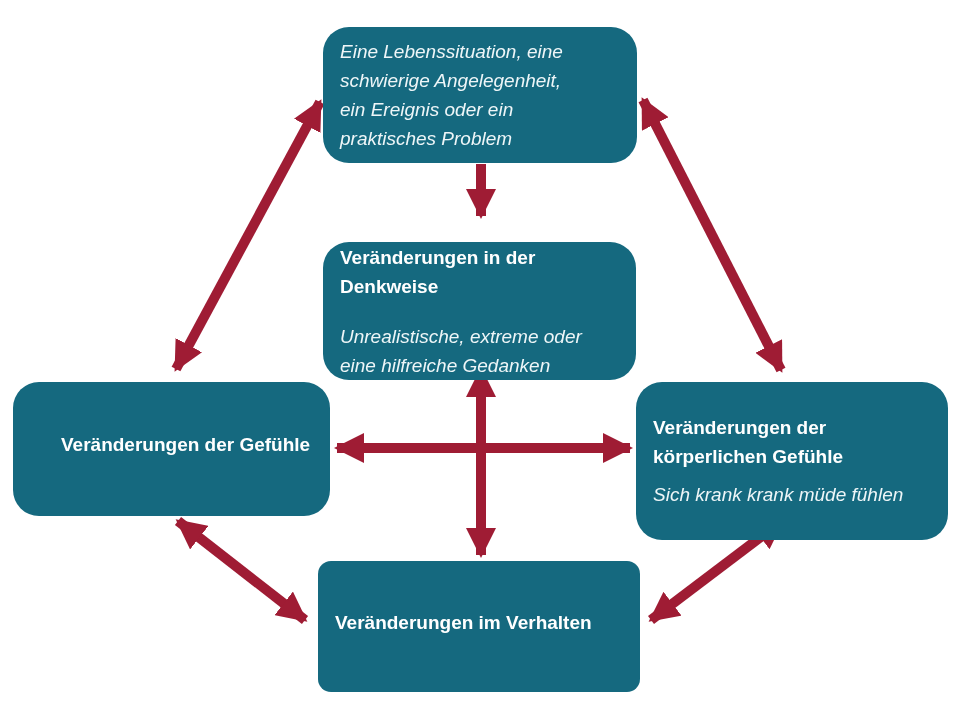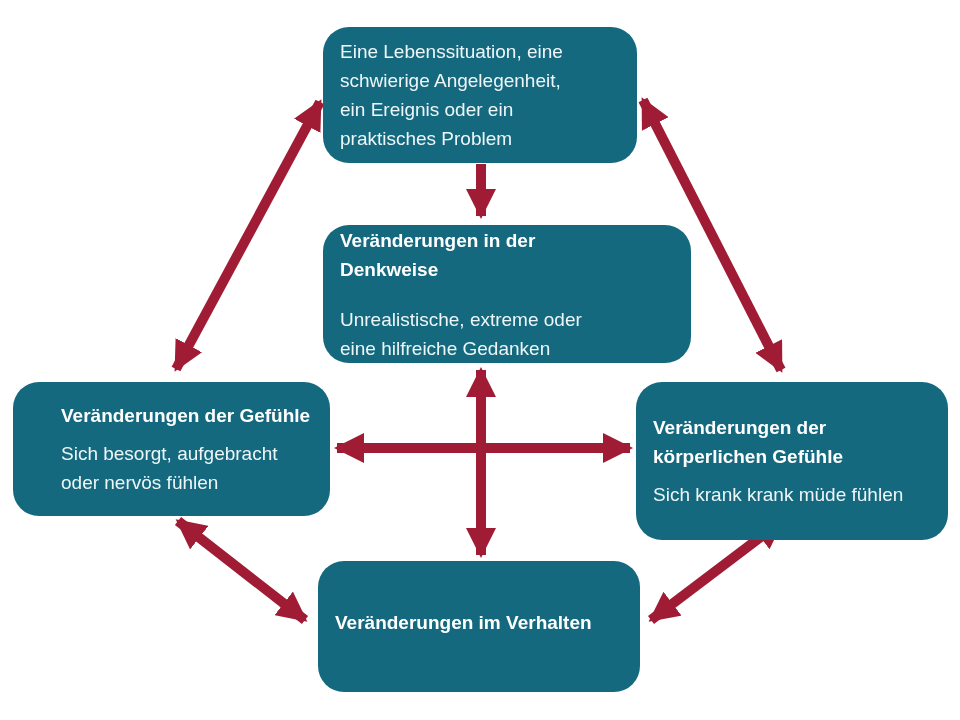--- a/index.html
+++ b/index.html
@@ -46,26 +46,27 @@
     color: #ffffff;
     white-space: pre-line;
     margin: 0 0 9px 0;
   }
   .node-body {
     font-size: 19px;
     line-height: 29px;
     color: #eef6f8;
     white-space: pre-line;
     margin: 0;
+    font-style: italic;
   }
   .node--situation { left: 323px; top: 27px;  width: 314px; height: 136px; }
-  .node--thoughts  { left: 323px; top: 225px; width: 368px; height: 138px; gap: 12px; }
+  .node--thoughts  { left: 323px; top: 242px; width: 313px; height: 138px; gap: 12px; }
   .node--feelings  { left: 13px;  top: 382px; width: 317px; height: 134px; padding-left: 48px; }
   .node--physical  { left: 636px; top: 382px; width: 312px; height: 158px; }
-  .node--behavior  { left: 318px; top: 561px; width: 322px; height: 131px; }
+  .node--behavior  { left: 318px; top: 561px; width: 322px; height: 131px; border-radius: 13px; }
 </style>
 </head>
 <body>
 
 <div class="canvas">
 
   <svg class="arrow-layer" width="960" height="720" viewBox="0 0 960 720">
     <defs>
       <marker id="head" viewBox="0 0 10 10" refX="9" refY="5" markerWidth="3" markerHeight="3" orient="auto-start-reverse">
         <path class="arrowhead" d="M0,0 L10,5 L0,10 Z"></path>
@@ -89,22 +90,20 @@
 
   <div class="node node--thoughts">
     <p class="node-title">Veränderungen in der
 Denkweise</p>
     <p class="node-body">Unrealistische, extreme oder
 eine hilfreiche Gedanken</p>
   </div>
 
   <div class="node node--feelings">
     <p class="node-title">Veränderungen der Gefühle</p>
-    <p class="node-body">Sich besorgt, aufgebracht
-oder nervös fühlen</p>
   </div>
 
   <div class="node node--physical">
     <p class="node-title">Veränderungen der
 körperlichen Gefühle</p>
     <p class="node-body">Sich krank krank müde fühlen</p>
   </div>
 
   <div class="node node--behavior">
     <p class="node-title">Veränderungen im Verhalten</p>

